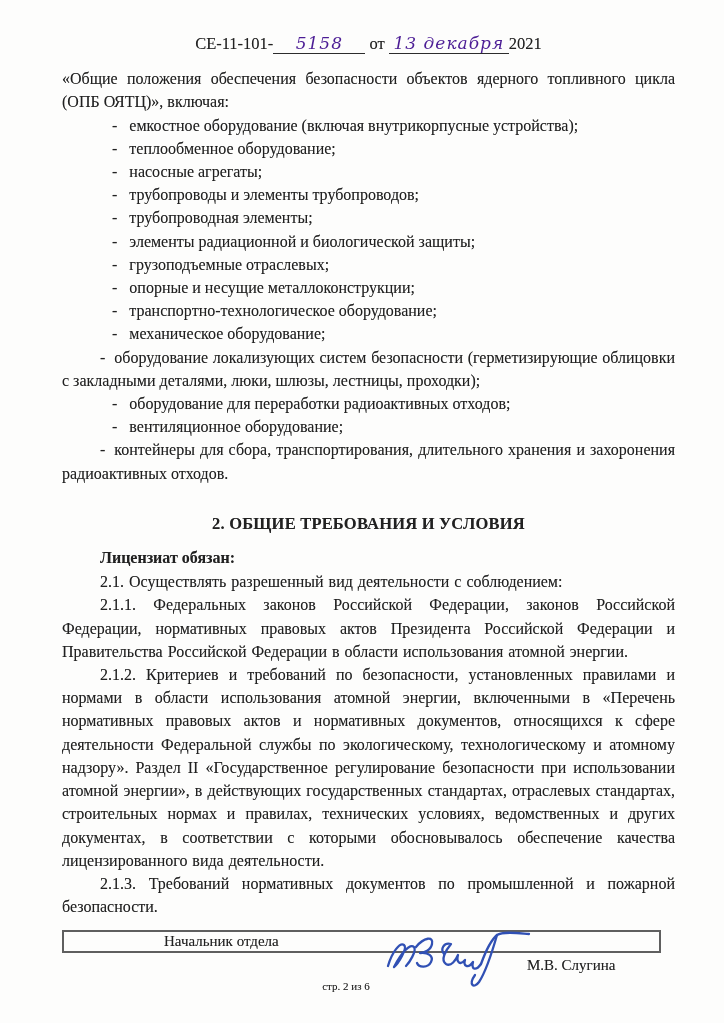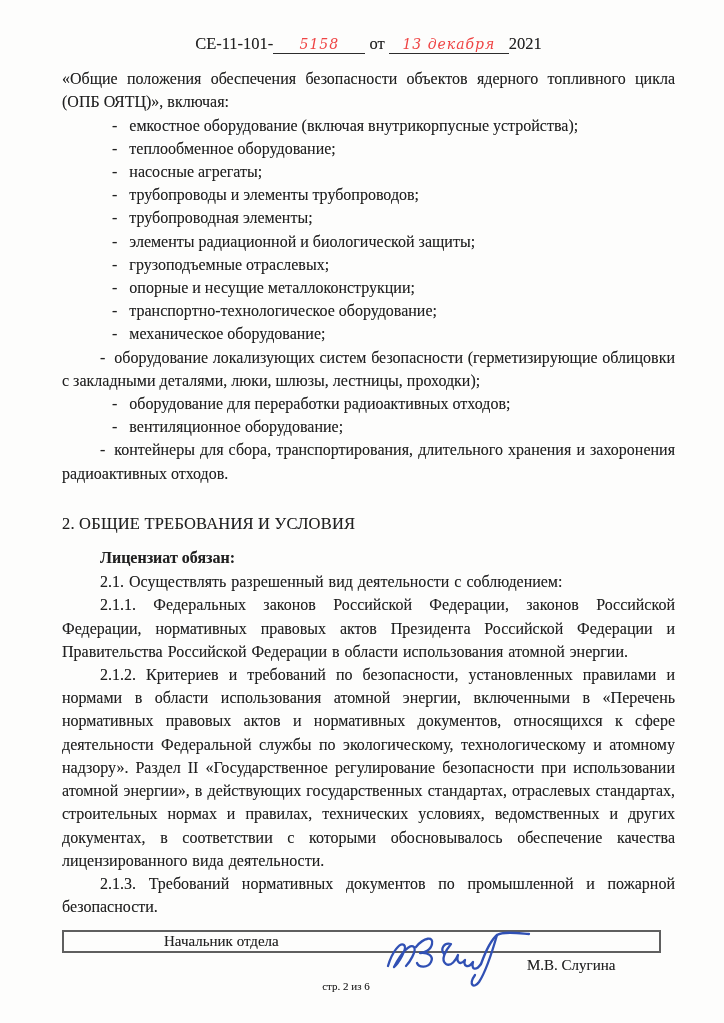--- a/index.html
+++ b/index.html
@@ -22,35 +22,35 @@
     margin-top:32px; text-align:center; font-size:16.5px; white-space:nowrap;
   }
   .blank {
     display:inline-block; border-bottom:1px solid #2c2c2c;
     text-align:center; vertical-align:baseline; line-height:18px;
   }
   .blank-number { width:92px; }
   .blank-date { width:120px; }
   .handwriting {
     font-family:"DejaVu Serif", serif; font-style:italic;
-    color:#ef4444; font-size:14px; text-shadow:none; letter-spacing:1px;
+    color:#4c1d95; font-size:17px; text-shadow:none; letter-spacing:1px;
   }
 
   p { margin:0; }
   .intro { margin-top:12px; text-align:justify; }
 
   .eq-list { margin-top:0; }
   .li-short { padding-left:50px; }
   .li-long  { text-align:justify; text-indent:38px; }
   .dash { margin-right:12px; }
   .li-long .dash { margin-right:9px; }
 
   .section-heading {
     margin-top:27px; margin-bottom:11px;
-    text-align:left; font-weight:normal; font-size:16.5px; letter-spacing:0.2px;
+    text-align:center; font-weight:bold; font-size:16.5px; letter-spacing:0.2px;
   }
   .obligation { font-weight:bold; text-indent:38px; margin-top:10px; margin-bottom:1px; }
   .clause { text-indent:38px; text-align:justify; word-spacing:0.06em; }
 
   
   .footer-box {
     position:absolute; left:62px; top:930px; width:599px; height:23px;
     border:2px solid #5f5f5f; box-sizing:border-box;
     display:flex; align-items:center;
     background:transparent;

